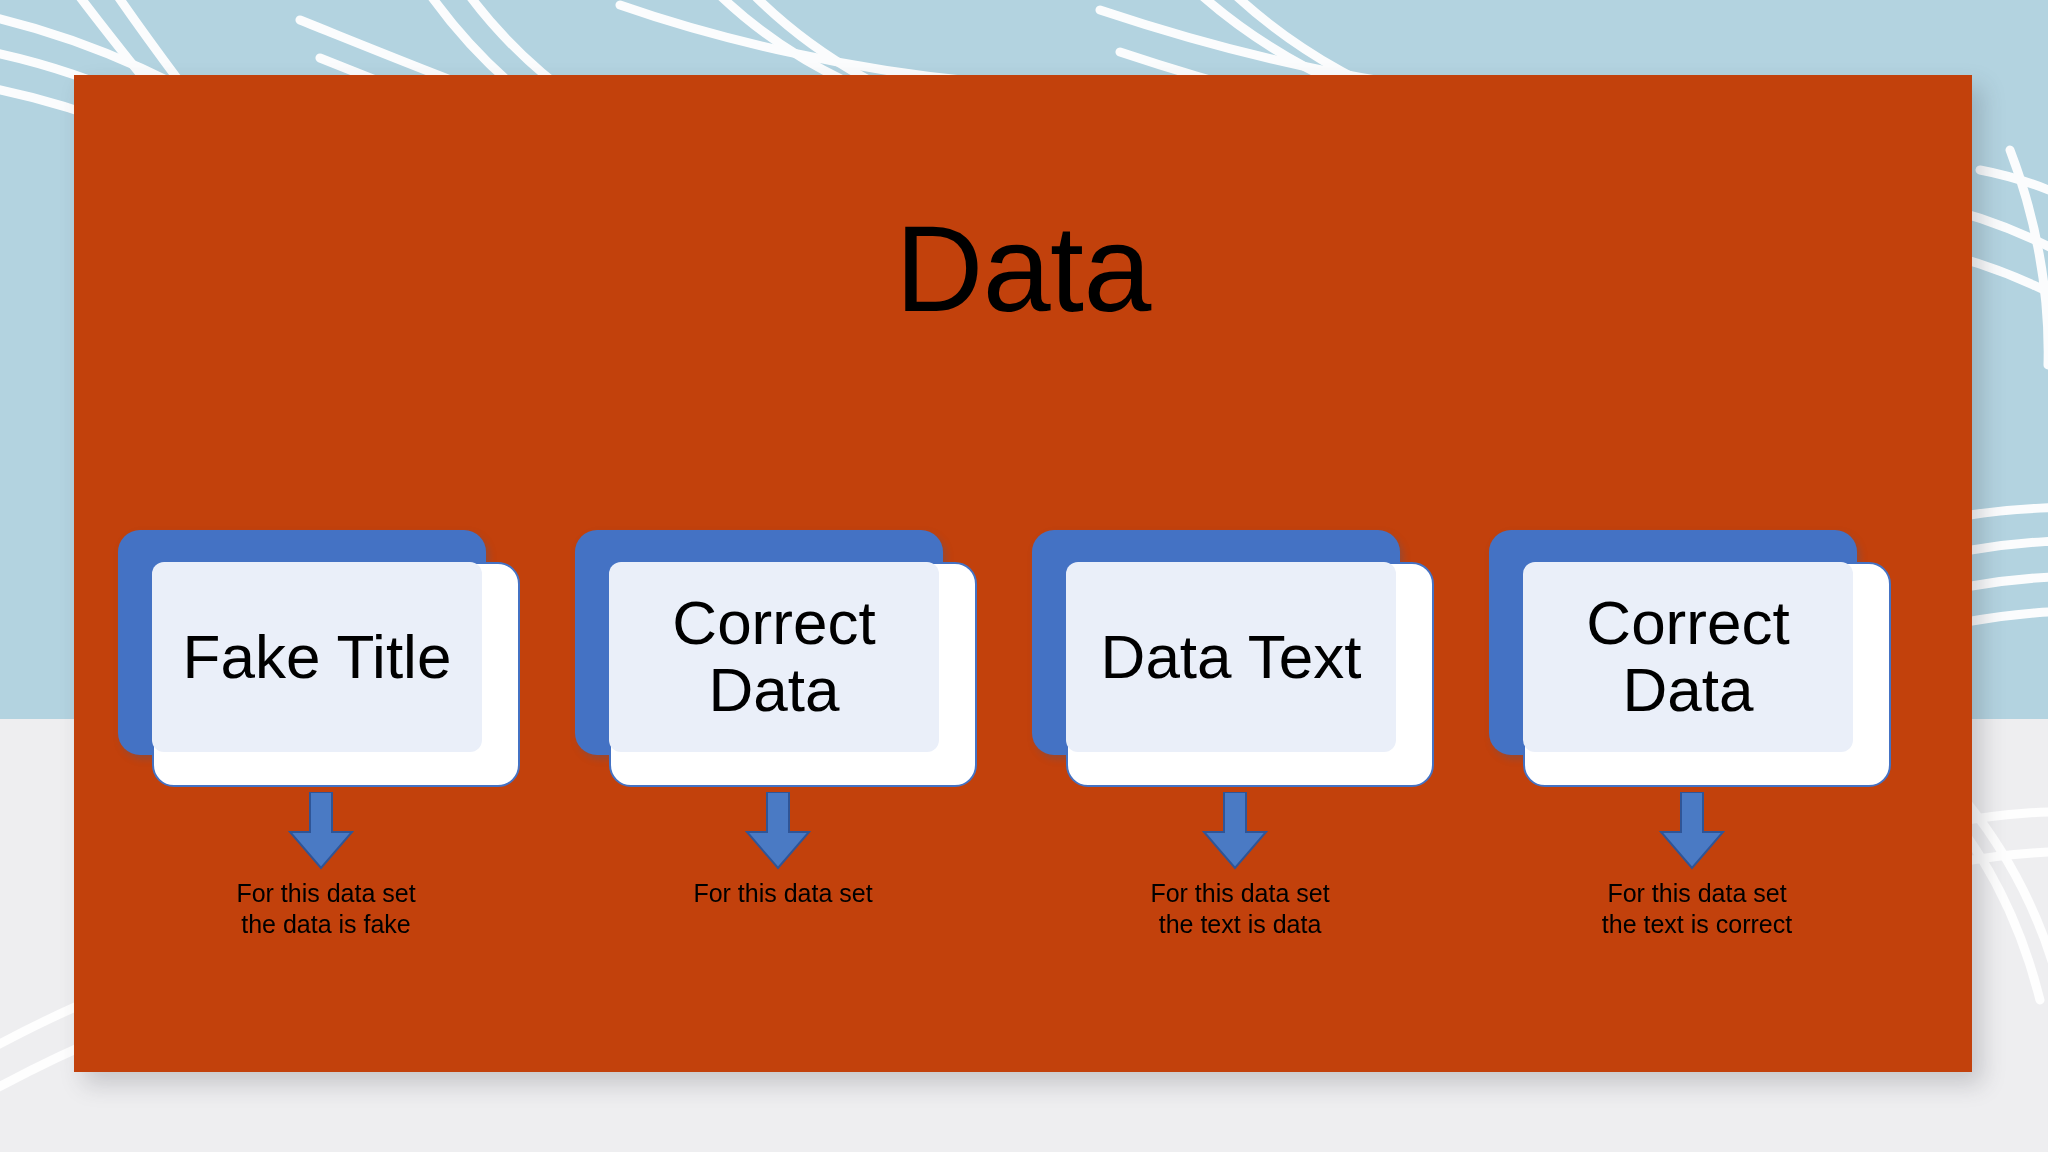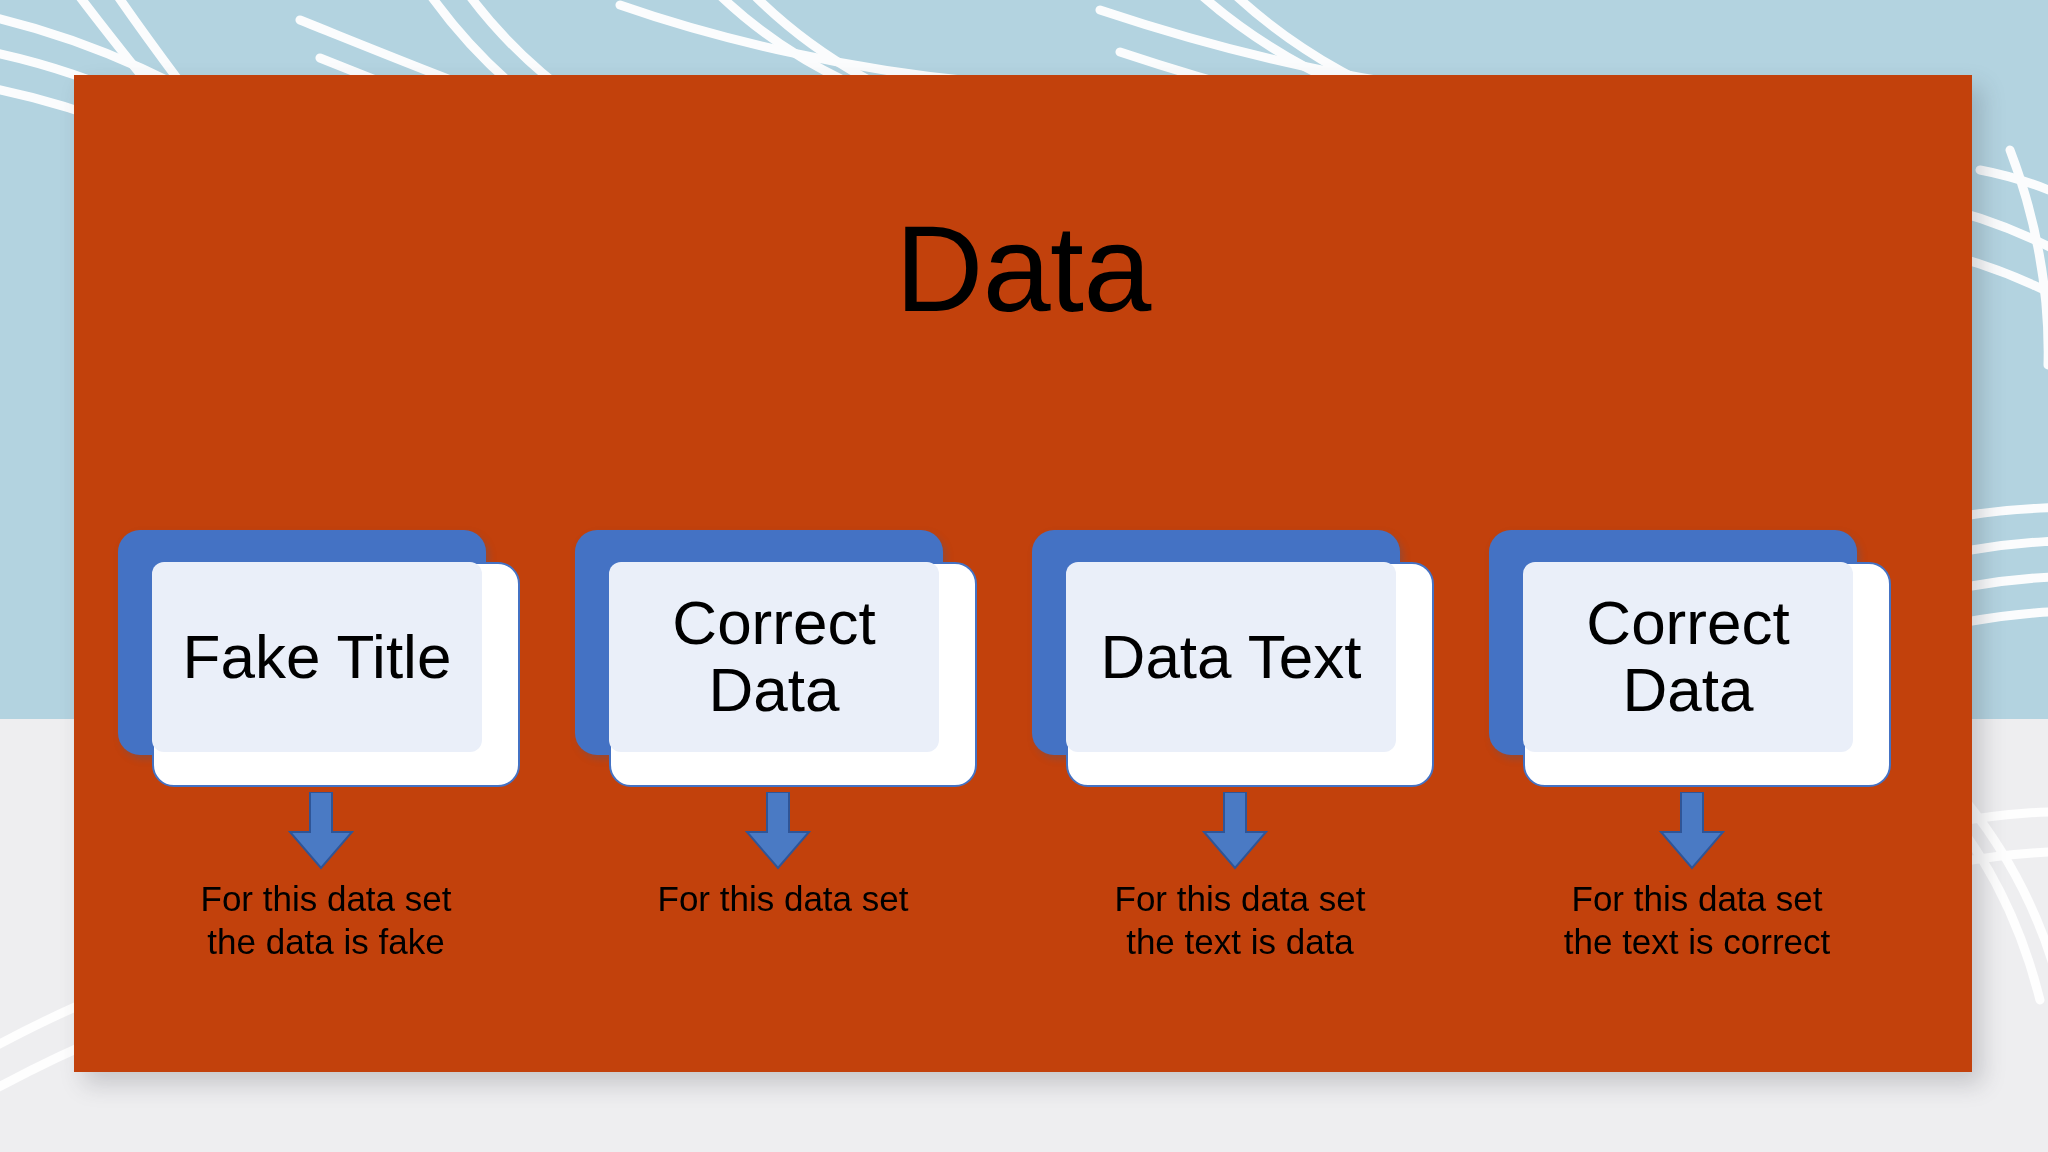--- a/index.html
+++ b/index.html
@@ -148,21 +148,21 @@
     height: 78px;
   }
 
   
   .caption {
     position: absolute;
     left: 0;
     top: 348px;
     width: 444px;
     text-align: center;
-    font-size: 35px;
+    font-size: 25px;
     line-height: 1.22;
     color: #000000;
     font-weight: 400;
   }
 </style>
 </head>
 <body>
 
 <div id="stage">
 

